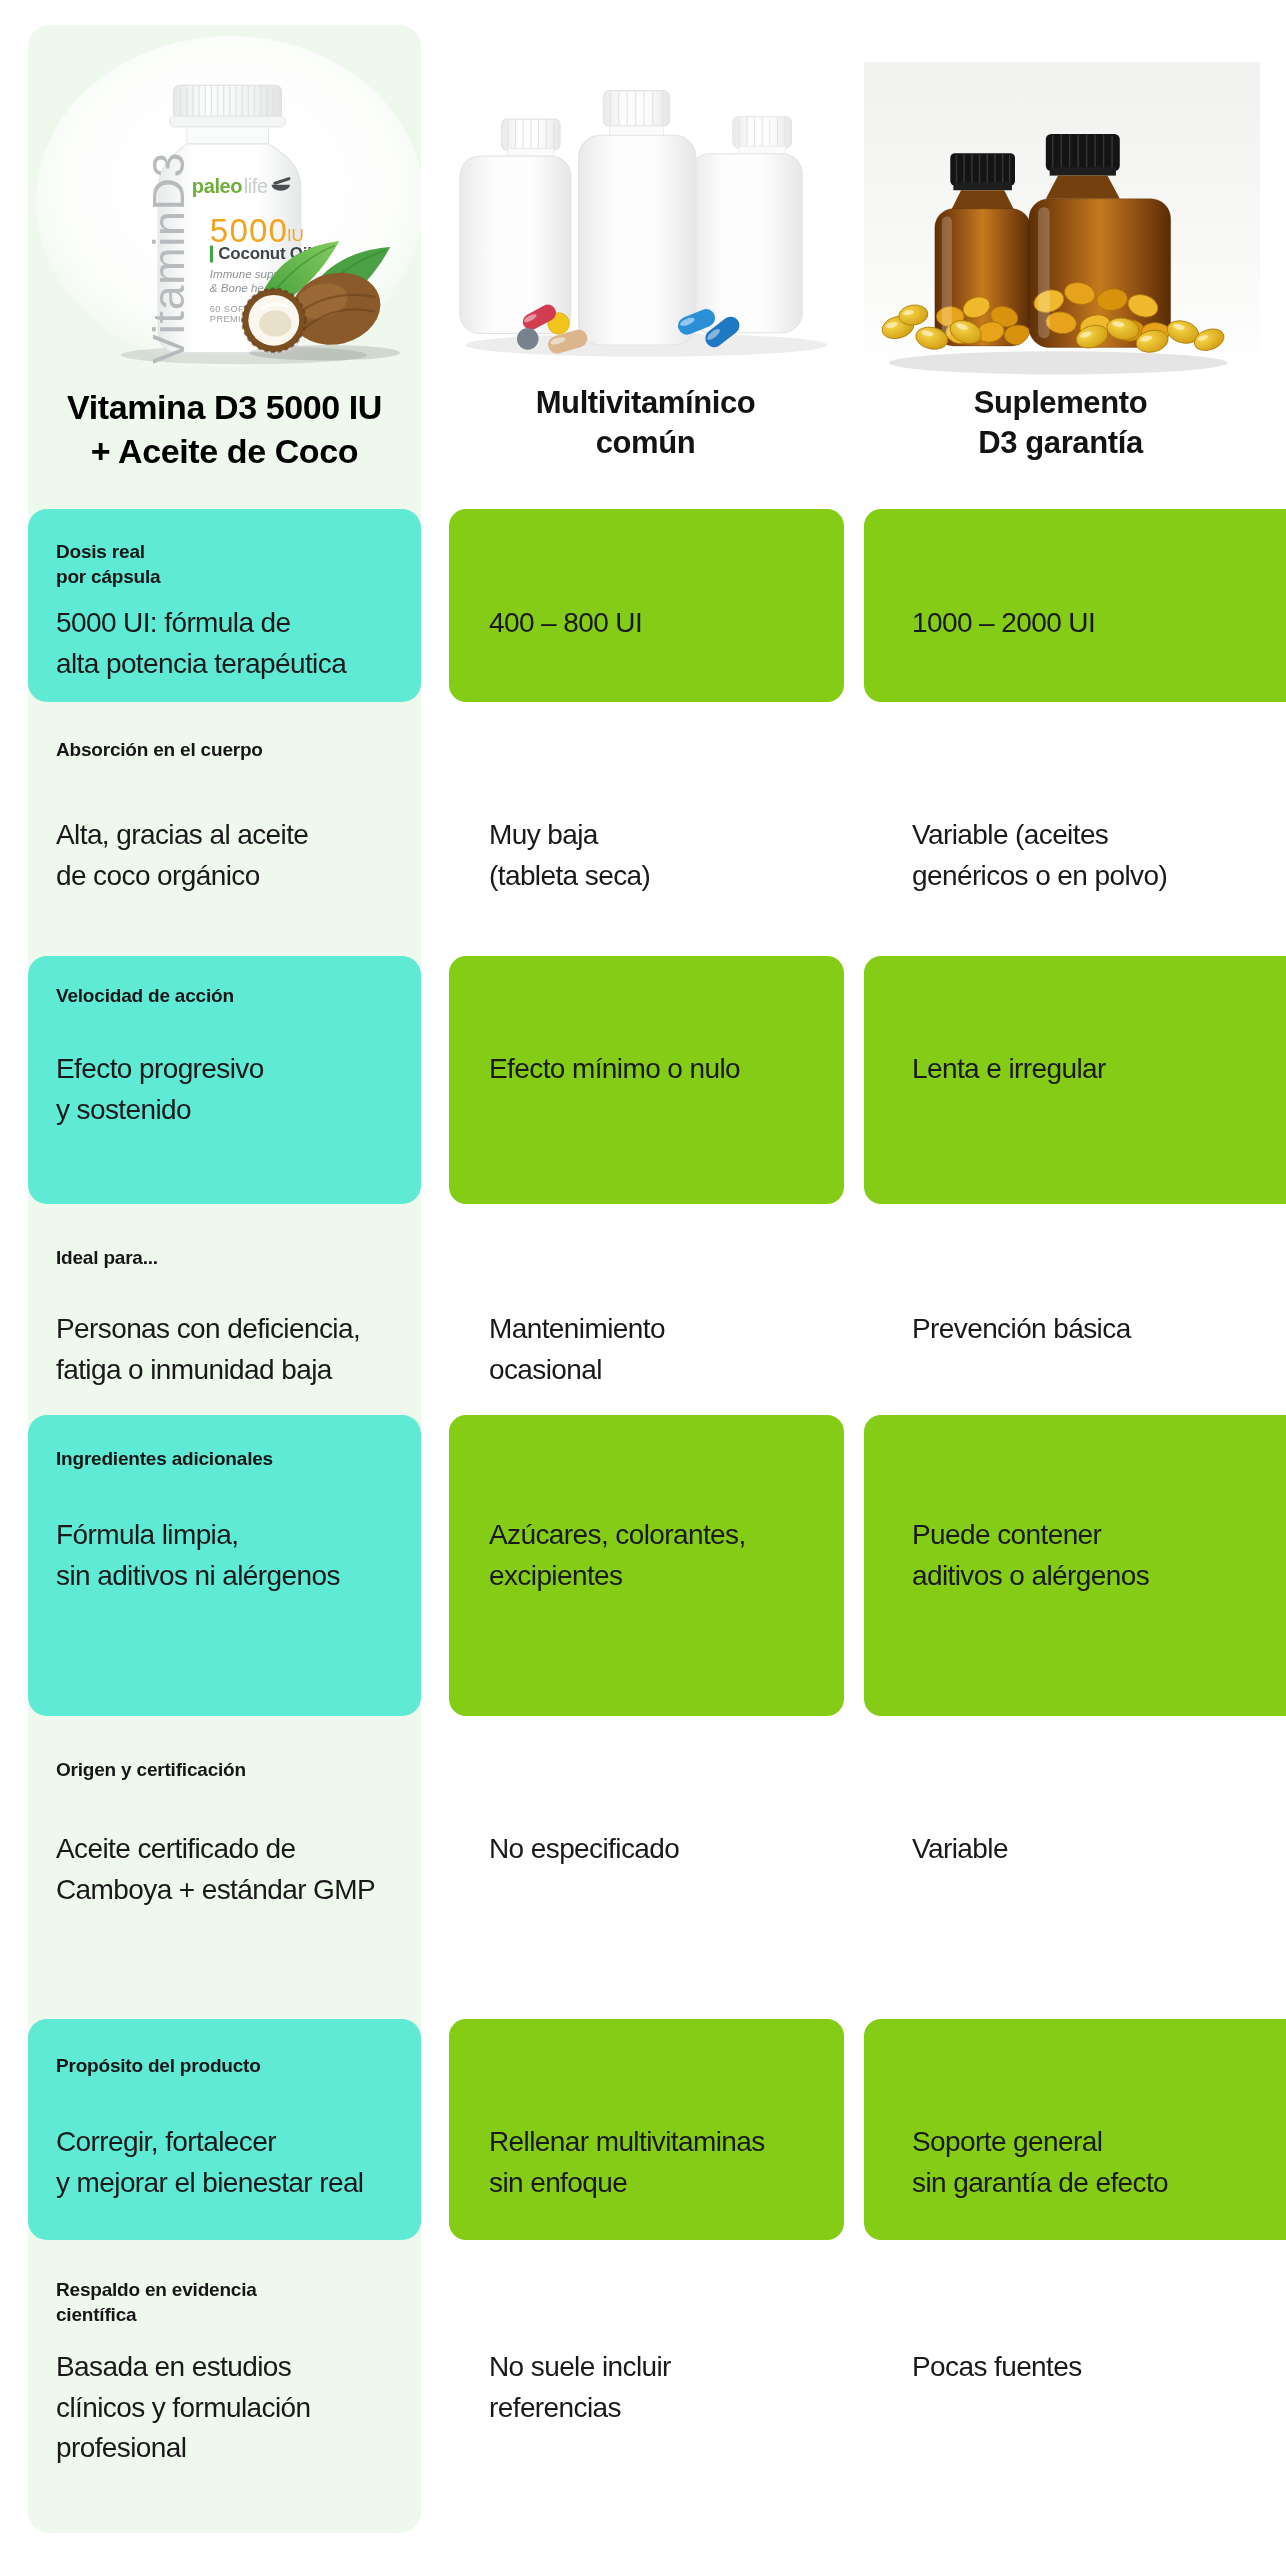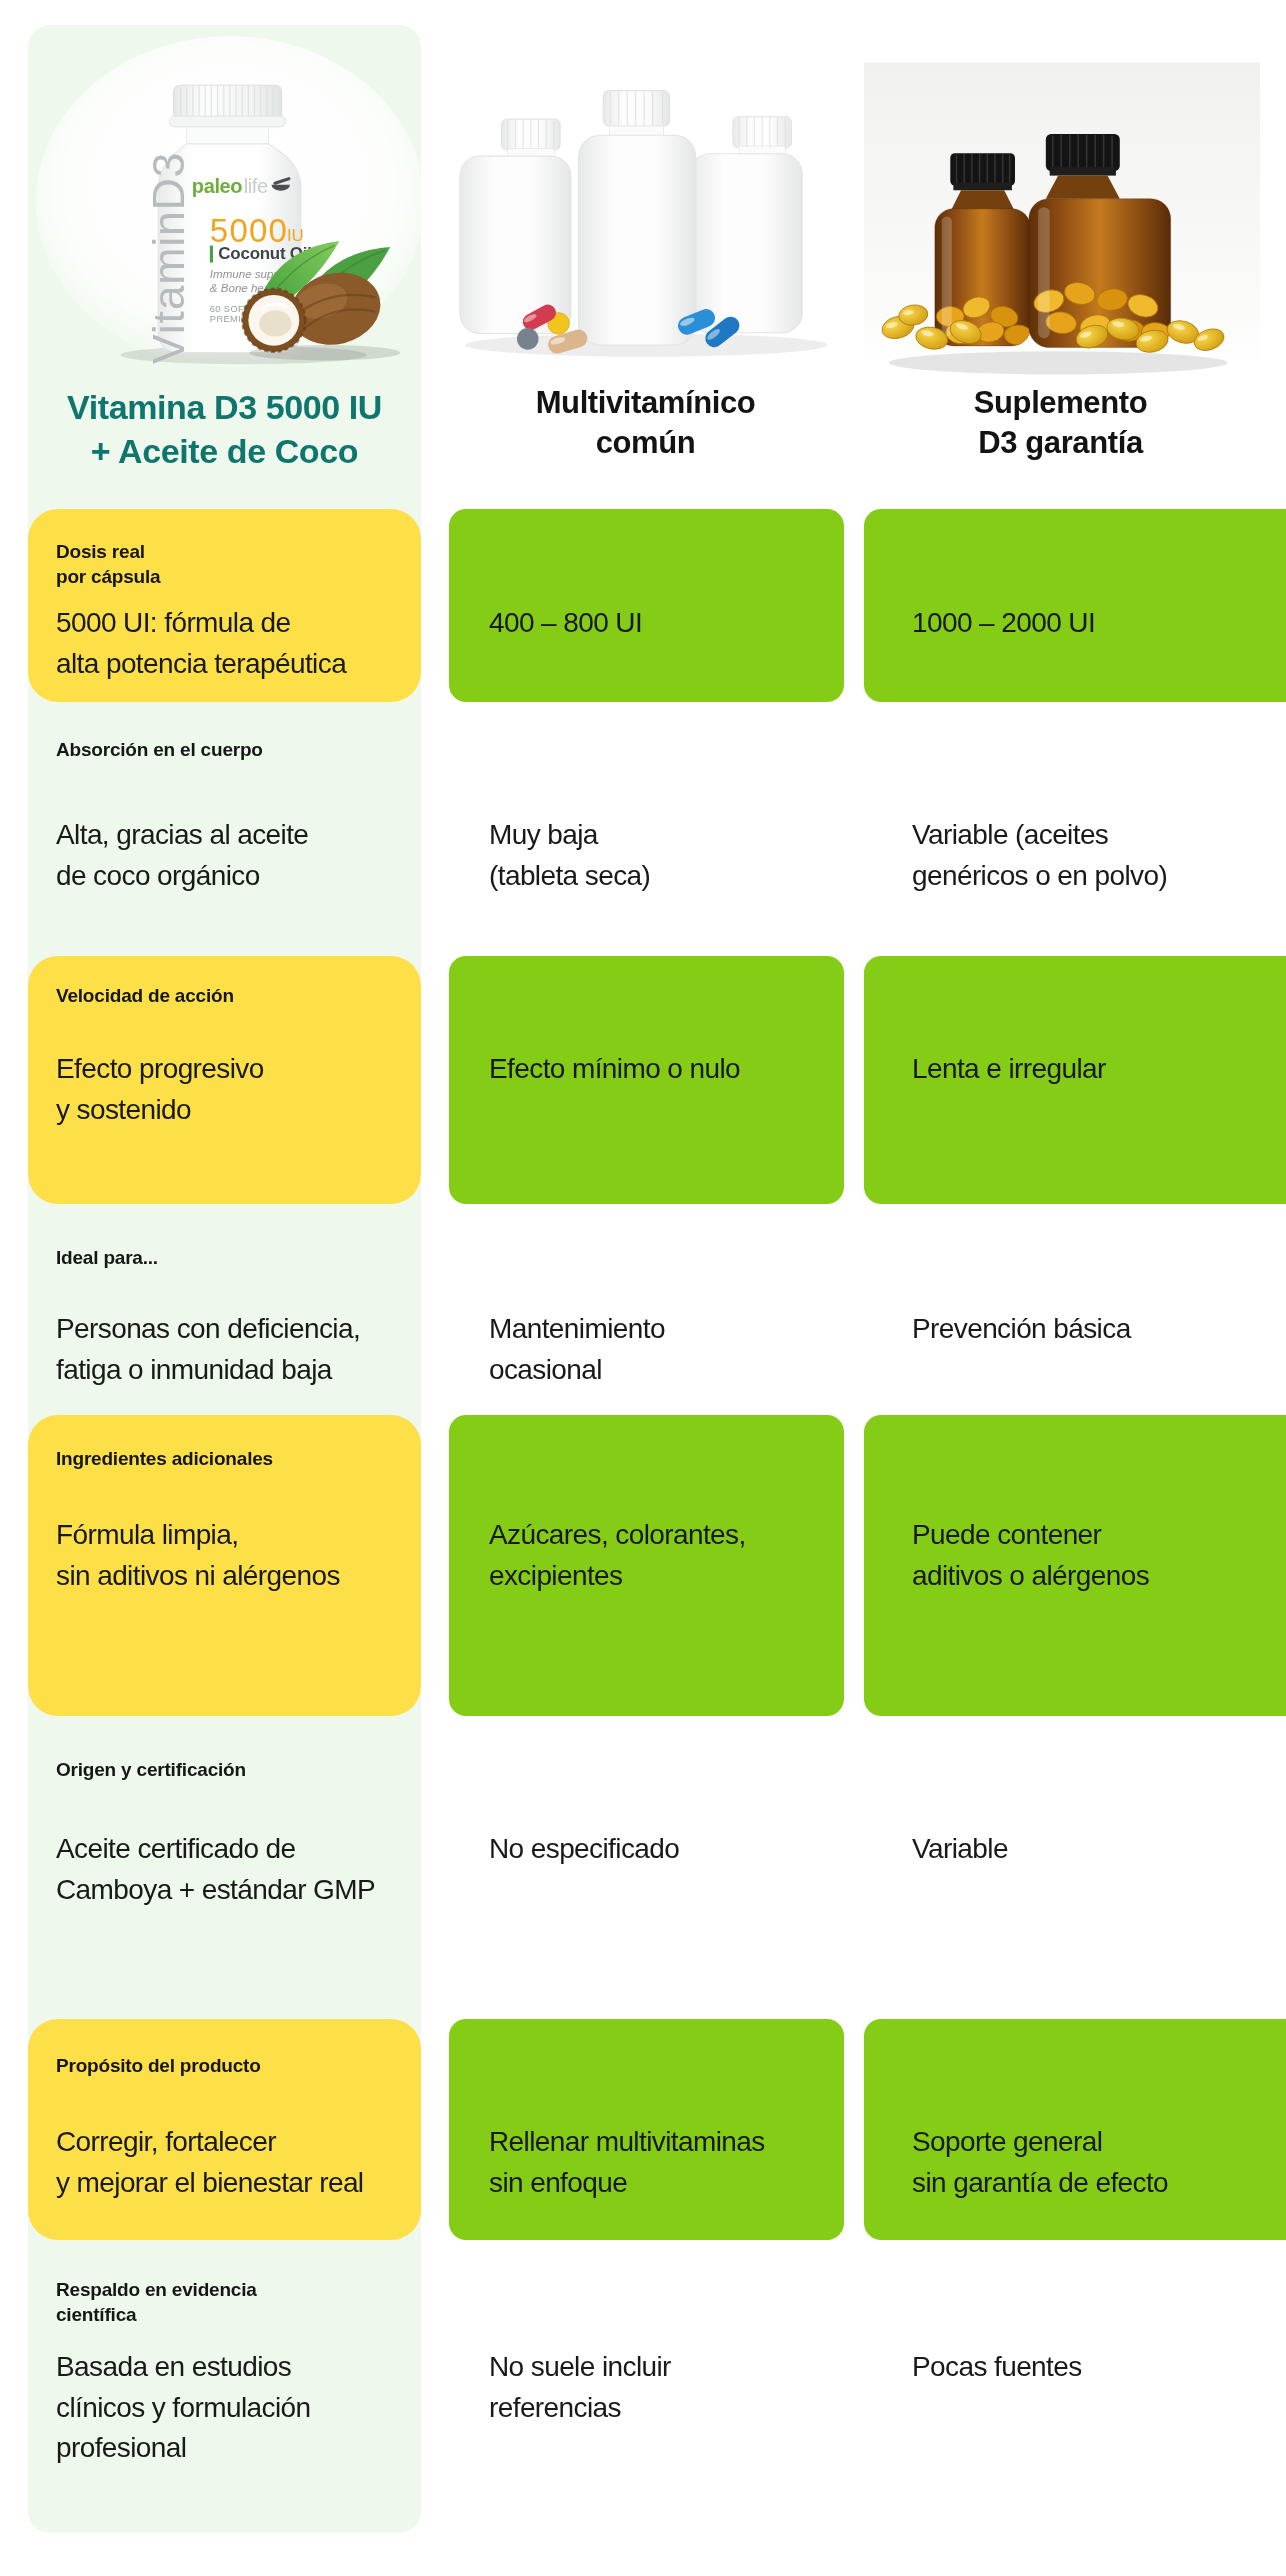--- a/index.html
+++ b/index.html
@@ -5,27 +5,27 @@
   html,body{margin:0;padding:0;background:#fff;}
   body{
     position:relative;width:1286px;height:2576px;overflow:hidden;
     font-family:"Liberation Sans","DejaVu Sans",sans-serif;color:#1a1a1a;
   }
   .strip{position:absolute;left:28px;top:25px;width:393px;height:2508px;
     background:#eef8ec;border-radius:21.6px;}
   .ill{position:absolute;}
   .col-title{position:absolute;width:393px;text-align:center;font-weight:700;
     white-space:pre-line;color:#131313;font-size:31px;line-height:1.3;letter-spacing:-0.4px;}
-  .col-title.green{font-size:34px;color:#0f766e;line-height:1.28;}
+  .col-title.green{font-size:34px;color:#000000;line-height:1.28;}
   .row{position:absolute;left:0;width:1286px;}
   .cell{position:absolute;top:0;height:100%;}
   .c1{left:28px;width:393px;}
   .c2{left:449px;width:395px;}
   .c3{left:864px;width:476px;}
-  .card-g{background:#fde047;border-radius:30px;}
+  .card-g{background:#5eead4;border-radius:19px;}
   .card-x{background:#84cc16;border-radius:17px;}
   .hdr{position:absolute;left:28px;right:15.4px;font-weight:700;font-size:19px;
     line-height:1.3;color:#161616;white-space:pre-line;letter-spacing:-0.2px;}
   .bod{position:absolute;left:28px;right:12.3px;font-size:28px;line-height:1.45;
     color:#191919;white-space:pre-line;letter-spacing:-0.6px;}
   .c2 .bod{left:40px;}
   .c3 .bod{left:48px;}
 </style>
 </head>
 <body>

